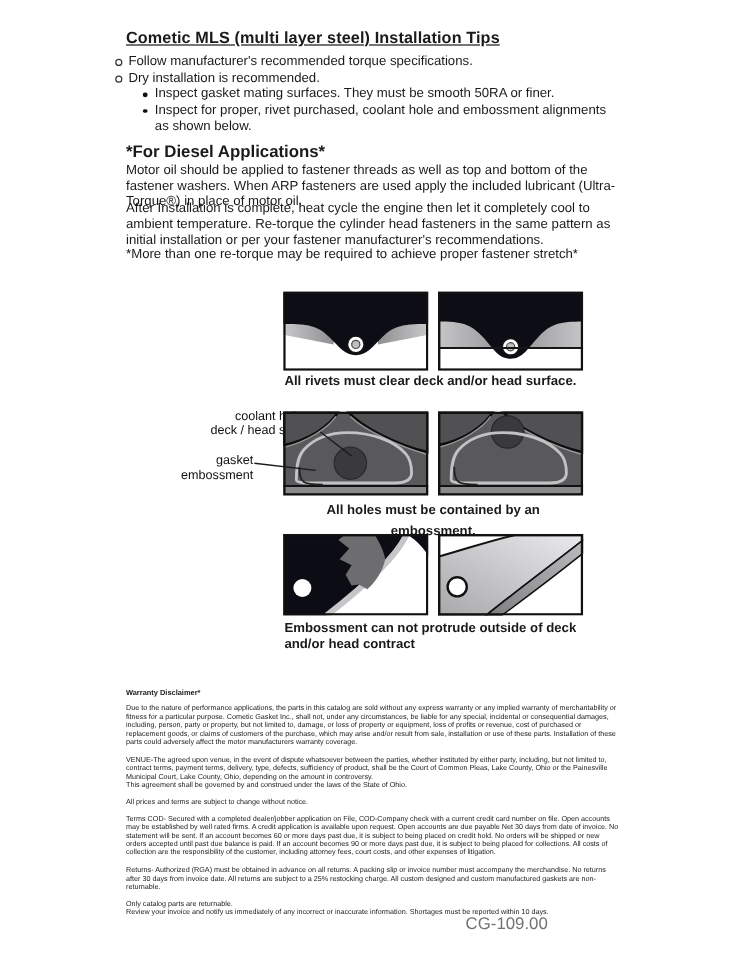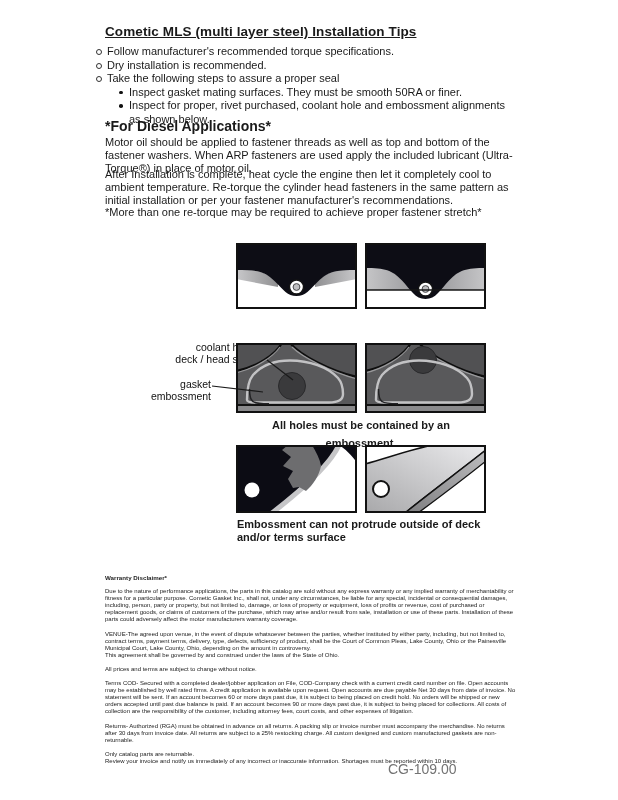--- a/index.html
+++ b/index.html
@@ -56,24 +56,20 @@
 
   <div class="tips">
     <div class="tip">
       <span class="circ"></span>
       <span>Follow manufacturer's recommended torque specifications.</span>
     </div>
     <div class="tip">
       <span class="circ"></span>
       <span>Dry installation is recommended.</span>
     </div>
-    <div class="tip">
-      <span class="circ"></span>
-      <span>Take the following steps to assure a proper seal</span>
-    </div>
     <div class="tip sub">
       <span class="dot"></span>
       <span>Inspect gasket mating surfaces.  They must be smooth 50RA or finer.</span>
     </div>
     <div class="tip sub">
       <span class="dot"></span>
       <span>Inspect for proper, rivet purchased, coolant hole and embossment alignments as shown below.</span>
     </div>
   </div>
 
@@ -117,20 +113,21 @@
     <rect width="121" height="66" fill="#ffffff"></rect>
     <rect x="0" y="23" width="121" height="24" fill="url(#w3)"></rect>
     <rect x="0" y="47" width="121" height="19" fill="#ffffff"></rect>
     <path d="M0,0 H121 V25 C101,25 94,27 84,37.5 C75,47 71,56 60.5,56 C50,56 46,47 37,37.5 C27,27 20,25 0,25 Z" fill="#0d0d15"></path>
     <circle cx="60.5" cy="46" r="7" fill="#ffffff" stroke="#141414" stroke-width="1.4"></circle>
     <circle cx="60.5" cy="46" r="3.4" fill="#bfbfc1" stroke="#4a4a4c" stroke-width="1"></circle>
     <line x1="0" y1="47" x2="121" y2="47" stroke="#161616" stroke-width="1.5"></line>
     <rect x="1" y="1" width="119" height="64" fill="none" stroke="#111" stroke-width="2"></rect>
   </svg>
 
+  <div class="fig-caption" style="left:237px;top:312px;">All rivets must clear deck and/or head surface.</div>
 
   <span class="fig-label" style="left:236px;top:329px;">RIGHT</span>
   <span class="fig-label" style="left:365px;top:329px;">WRONG</span>
 
   <div class="callout" id="callout1">
     <span>coolant hole on</span><br>
     <span>deck / head surface</span>
   </div>
   <div class="callout" id="callout2">gasket embossment</div>
 
@@ -197,21 +194,21 @@
     </defs>
     <rect width="121" height="68" fill="#ffffff"></rect>
     <path d="M0,19 C28,11 48,4 68,0 L121,0 L121,5 C97,24 62,50 40,68 L0,68 Z" fill="url(#bg1)" stroke="#111" stroke-width="1.6"></path>
     <path d="M40,68 C62,50 97,24 121,5 L121,16 C101,32 72,54 53,68 Z" fill="url(#bg2)" stroke="#111" stroke-width="1.3"></path>
     <circle cx="16" cy="44" r="8" fill="#ffffff" stroke="#111" stroke-width="2"></circle>
     <rect x="1" y="1" width="119" height="66" fill="none" stroke="#111" stroke-width="2"></rect>
   </svg>
 
   <div class="fig-caption" style="left:237px;top:518px;">
     <span>Embossment can not protrude outside of deck</span><br>
-    <span>and/or terms surface</span>
+    <span>and/or head contract</span>
   </div>
 
   <div class="warranty">
     <h3>Warranty Disclaimer*</h3>
     <p>Due to the nature of performance applications, the parts in this catalog are sold without any express warranty or any implied warranty of merchantability or fitness for a particular purpose.  Cometic Gasket Inc., shall not, under any circumstances, be liable for any special, incidental or consequential damages, including, person, party or property, but not limited to, damage, or loss of property or equipment, loss of profits or revenue, cost of purchased or replacement goods, or claims of customers of the purchase, which may arise and/or result from sale, installation or use of these parts.  Installation of these parts could adversely affect the motor manufacturers warranty coverage.</p>
     <p class="joined">VENUE-The agreed upon venue, in the event of dispute whatsoever between the parties, whether instituted by either party, including, but not limited to, contract terms, payment terms, delivery, type, defects, sufficiency of product, shall be the Court of Common Pleas, Lake County, Ohio or the Painesville Municipal Court, Lake County, Ohio, depending on the amount in controversy.</p>
     <p>This agreement shall be governed by and construed under the laws of the State of Ohio.</p>
     <p>All prices and terms are subject to change without notice.</p>
     <p>Terms COD- Secured with a completed dealer/jobber application on File, COD-Company check with a current credit card number on file.  Open accounts may be established by well rated firms.  A credit application is available upon request.  Open accounts are due payable Net 30 days from date of invoice.  No statement will be sent.  If an account becomes 60 or more days past due, it is subject to being placed on credit hold.  No orders will be shipped or new orders accepted until past due balance is paid.  If an account becomes 90 or more days past due, it is subject to being placed for collections.  All costs of collection are the responsibility of the customer, including attorney fees, court costs, and other expenses of litigation.</p>
     <p>Returns- Authorized (RGA) must be obtained in advance on all returns.  A packing slip or invoice number must accompany the merchandise.  No returns after 30 days from invoice date.  All returns are subject to a 25% restocking charge.  All custom designed and custom manufactured gaskets are non-returnable.</p>

